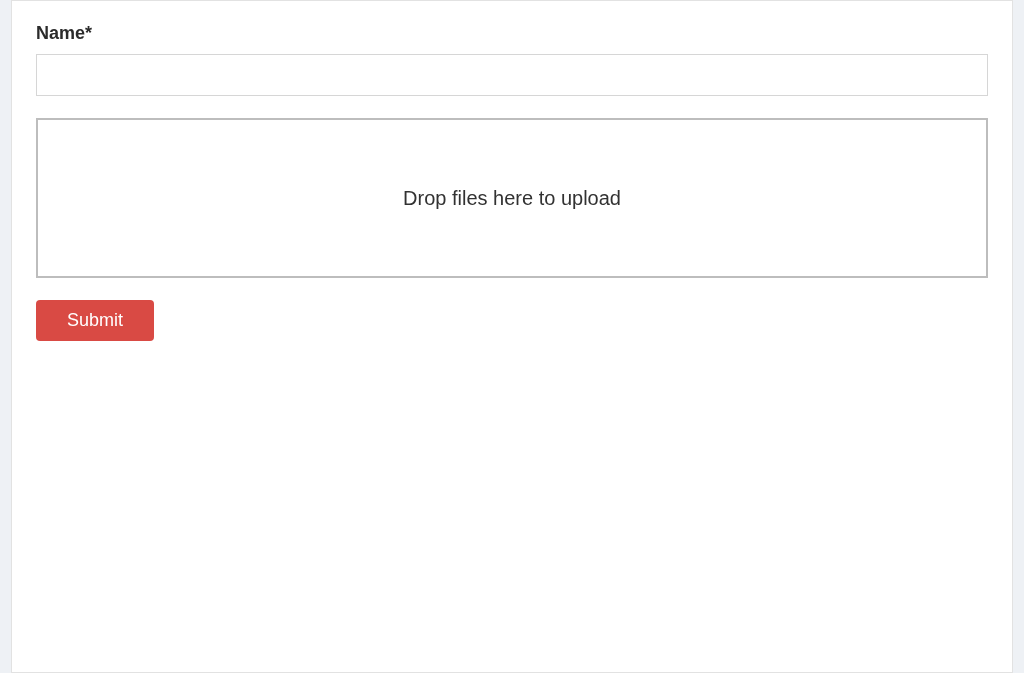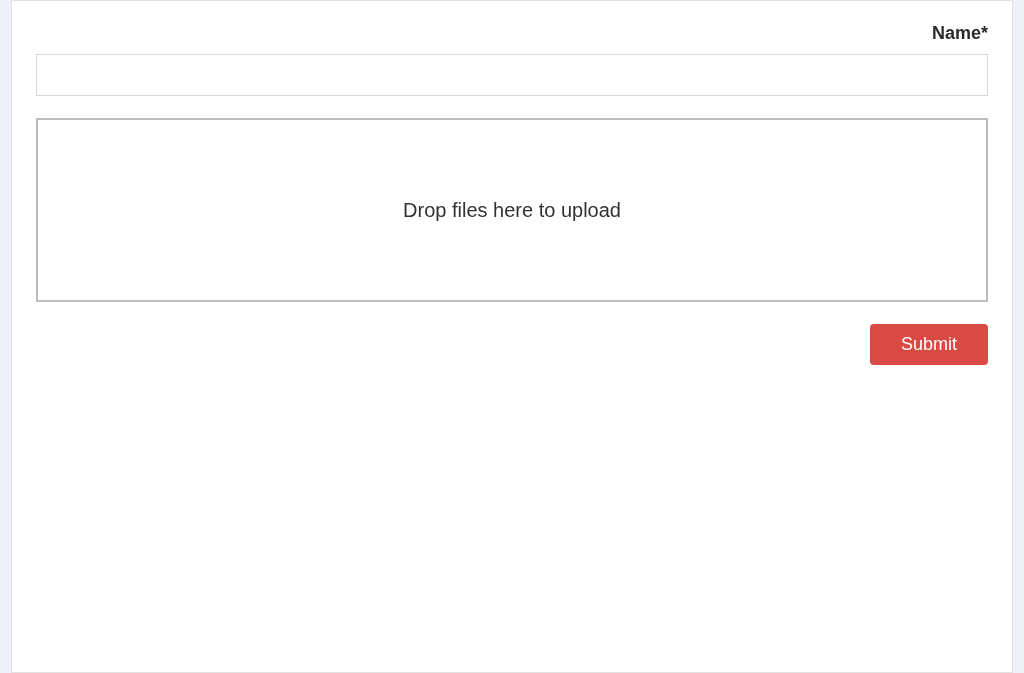--- a/index.html
+++ b/index.html
@@ -1,19 +1,18 @@
 <!DOCTYPE html>
 <html><head>
   <meta charset="utf-8">
   <style>
     * {
       box-sizing: border-box;
       margin: 0;
       padding: 0;
-      text-align: right;
     }
     body {
       font-family: "Helvetica Neue", Helvetica, Arial, sans-serif;
       background: #eef1f5;
       width: 1024px;
       height: 673px;
       overflow: hidden;
     }
     .page-wrapper {
       padding: 0 11px;
@@ -49,21 +48,21 @@
       height: 190px;
       border: 1px solid #d6d6d6;
       background: #ffffff;
       font-size: 15px;
       padding: 6px 10px;
       resize: both;
       font-family: inherit;
     }
     .dropzone {
       width: 100%;
-      height: 184px;
+      height: 160px;
       border: 2px solid #bdbdbd;
       background: #ffffff;
       display: flex;
       align-items: center;
       justify-content: center;
       cursor: pointer;
     }
     .dropzone-text {
       font-size: 20px;
       color: #323232;

